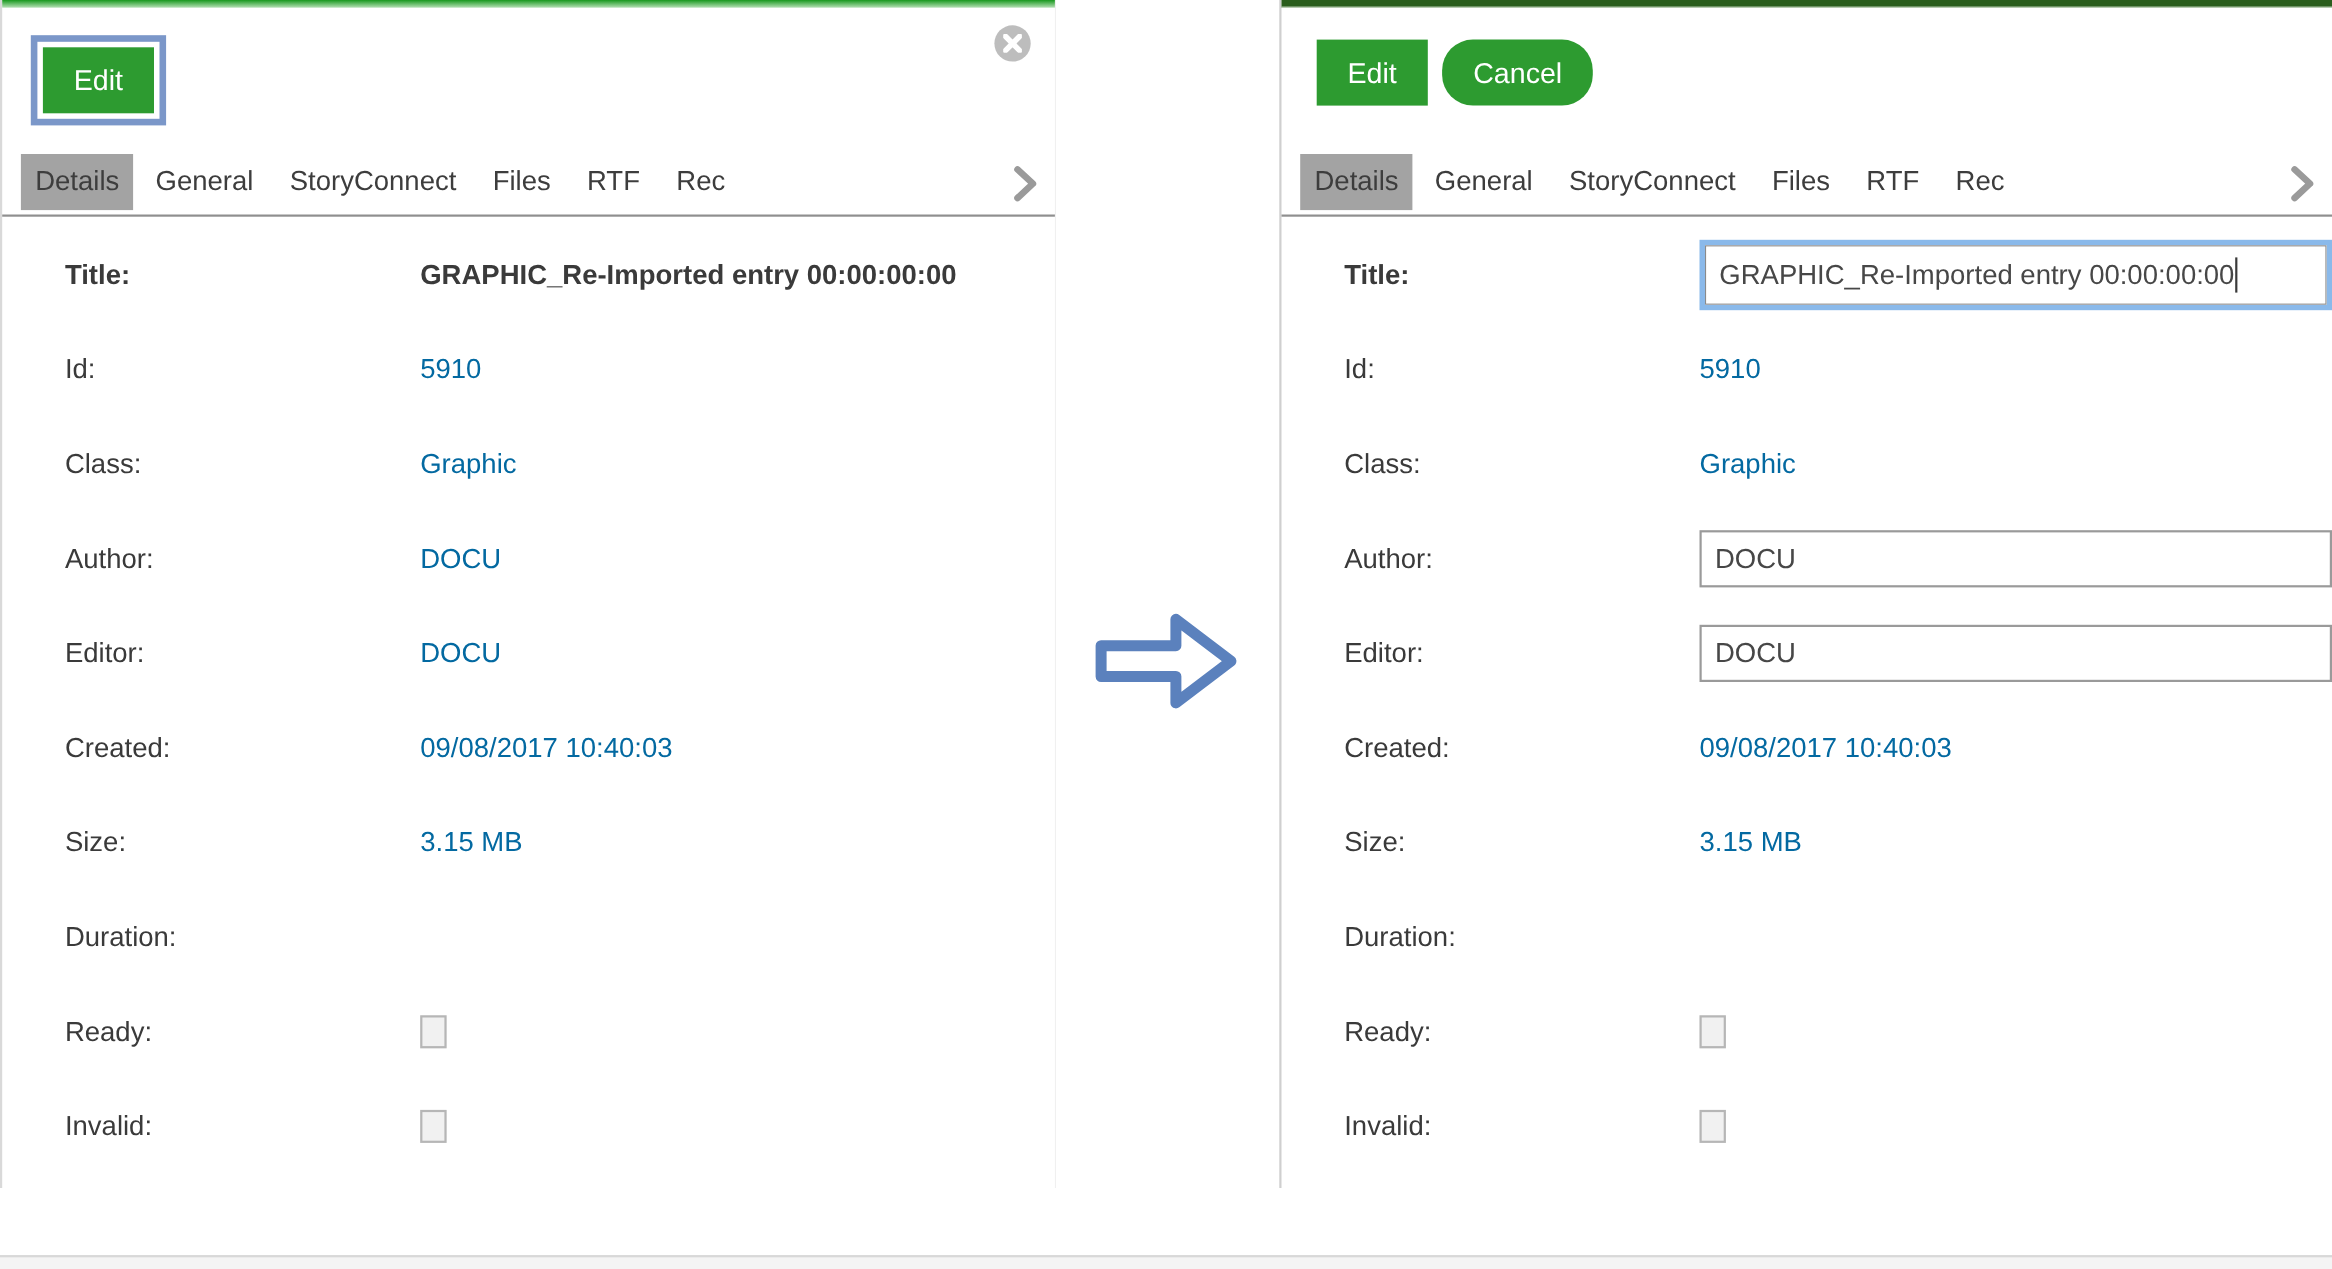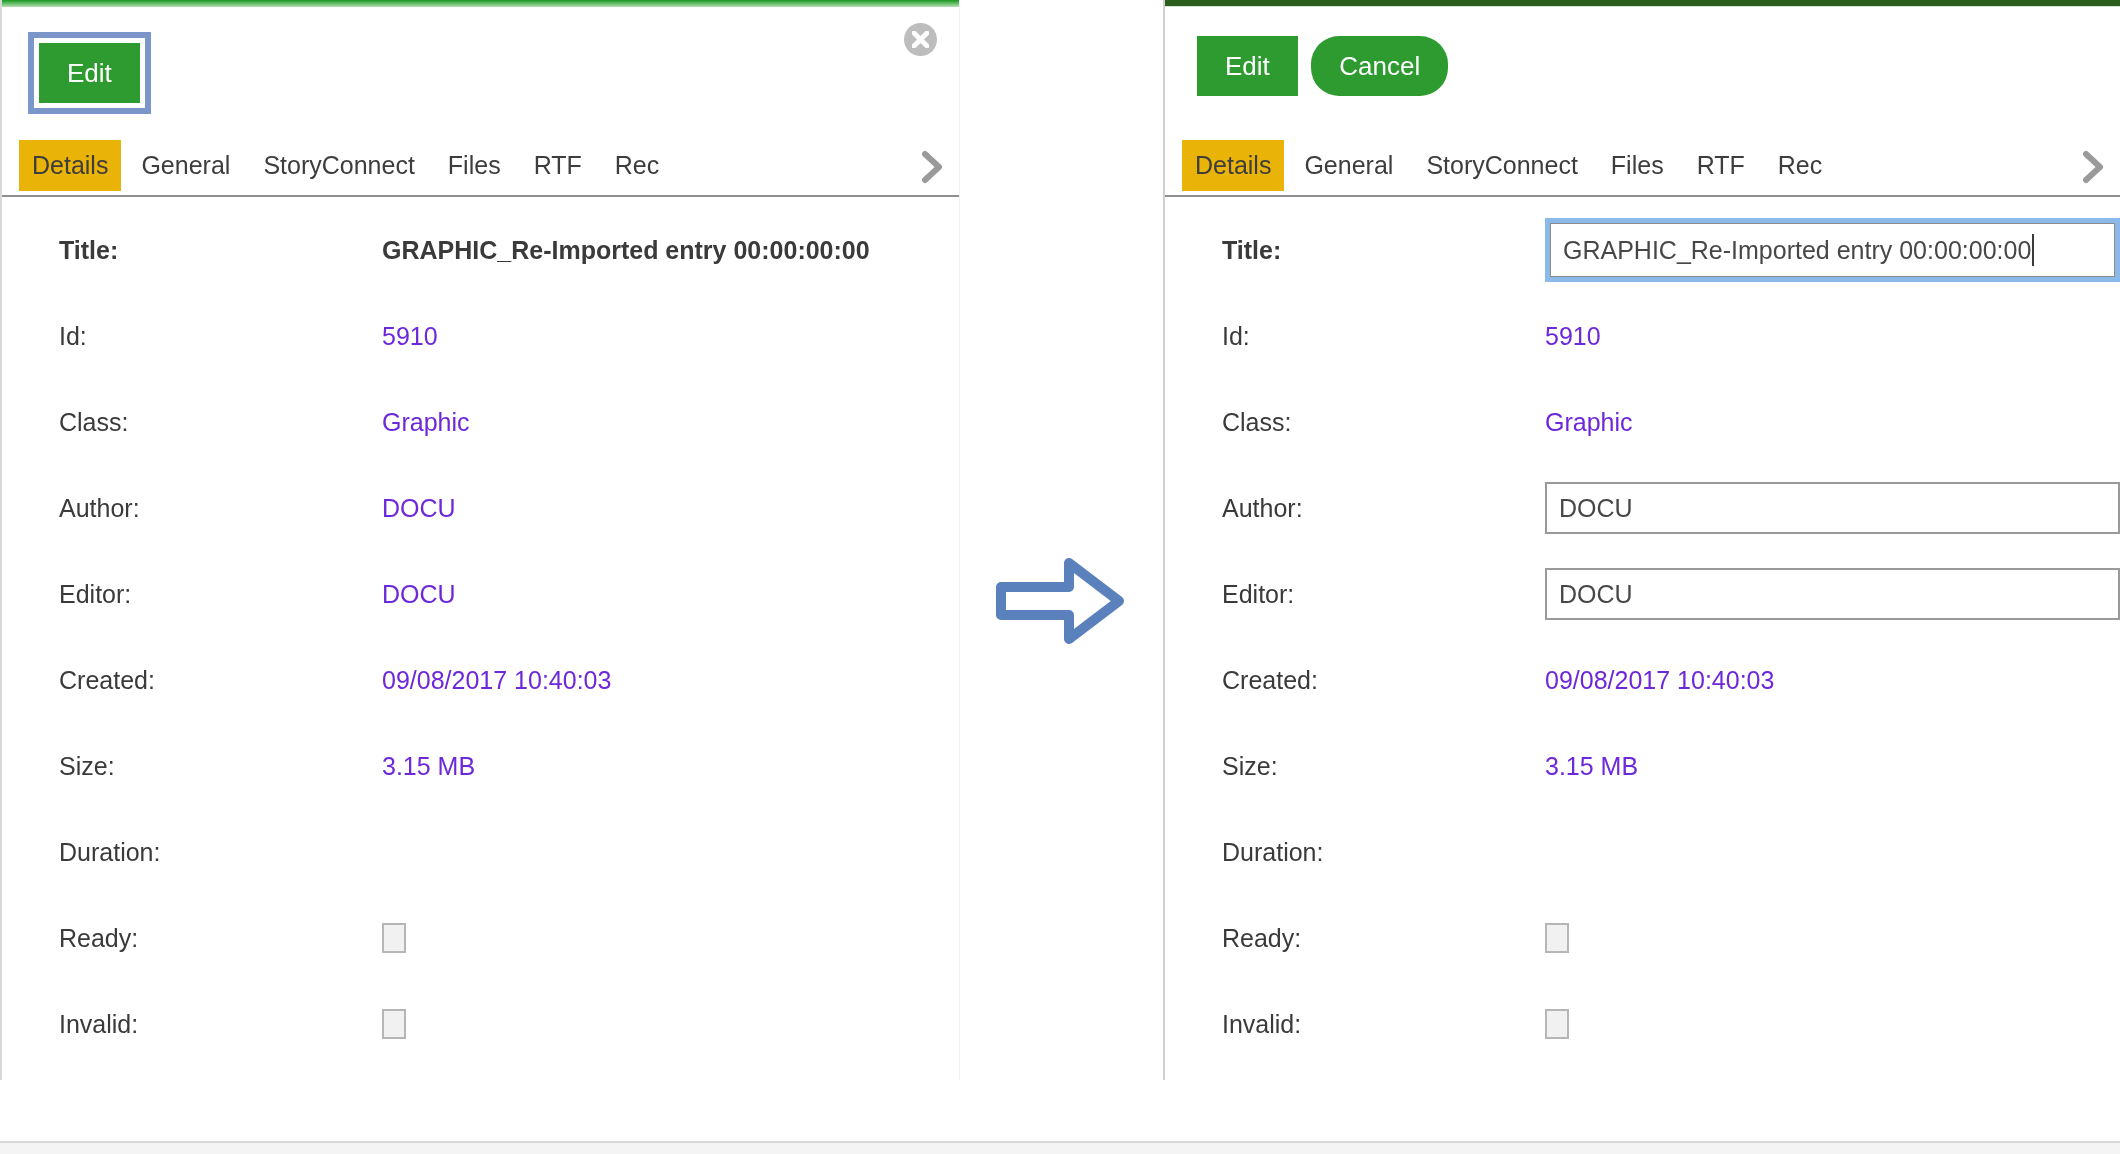--- a/index.html
+++ b/index.html
@@ -27,29 +27,29 @@
 
   .close-btn { position:absolute; top:16px; right:22px; width:33px; height:33px;
                border-radius:50%; background:#bdbdbd; display:flex; align-items:center;
                justify-content:center; cursor:pointer; }
 
   
   .tabs { position:relative; display:flex; align-items:center; height:61px;
           padding:0 17px; border-bottom:2px solid #8f8f8f; }
   .tab { font-size:25px; color:#3d3d3d; padding:11px 13px; margin-right:7px;
          white-space:nowrap; cursor:pointer; }
-  .tab.active { background:#eab308; }
+  .tab.active { background:#a3a3a3; }
   .tab-chevron { position:absolute; right:16px; top:14px; cursor:pointer; }
 
   
   .fields { padding:10px 0 0 17px;margin-left:40px; }
   .row { display:flex; align-items:center; height:86px; }
   .lbl { width:323px; flex:0 0 323px; font-size:25px; color:#3a3a3a; }
   .lbl.bold { font-weight:bold; }
-  .val { font-size:25px; color:#6d28d9; }
+  .val { font-size:25px; color:#0369a1; }
   .val.bold { font-weight:bold; color:#3a3a3a; }
 
   .checkbox { width:24px; height:30px; background:#f1f1f1; border:2px solid #b6b6b6; cursor:pointer; }
 
   
   .tb { display:flex; align-items:center; width:613px; height:52px; background:#fff;
         border:2px solid #9a9a9a; padding:0 12px; font-size:25px; color:#474747; cursor:text; }
   .tb-focus-wrap { border:5px solid #8ab9ea; width:623px; }
   .tb-focus-wrap .tb { width:100%; border:1px solid #8a8a8a; height:54px; }
   .caret { display:inline-block; width:2px; height:32px; background:#3a3a3a; margin-left:1px; }

